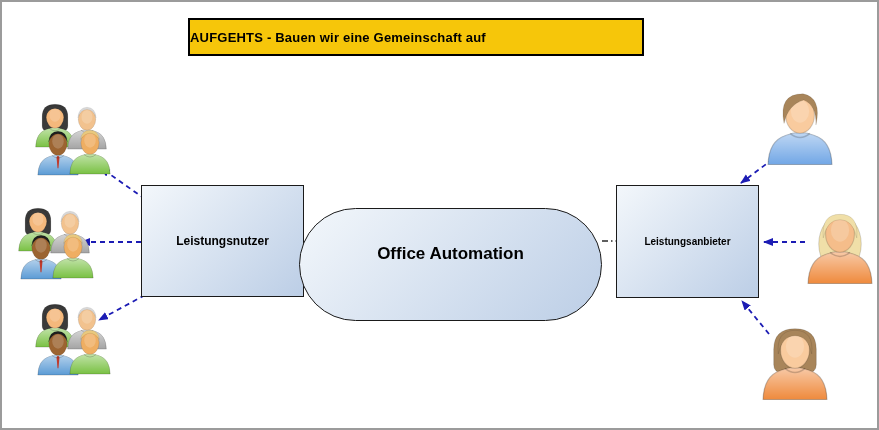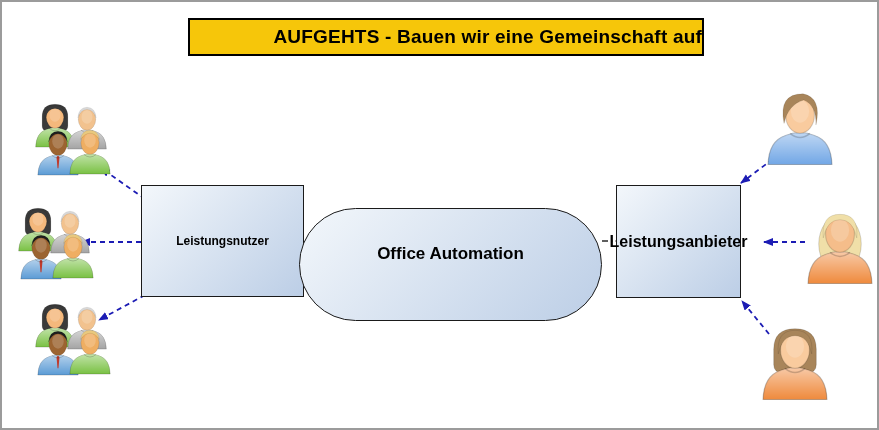--- a/index.html
+++ b/index.html
@@ -2,34 +2,34 @@
 <html style="--banner-bg: #f6c60a; --node-fill-light: #f3f7fb; --node-fill-dark: #bccee6; --node-border: #1a1a1a; --arrow: #1c1cb4; --connector: #2a2a2a;"><head>
 <meta charset="utf-8">
 <style>
   html,body{margin:0;padding:0;background:#fff;}
   .canvas{
     position:relative;width:879px;height:430px;background:#ffffff;
     border:2px solid #9b9b9b;box-sizing:border-box;overflow:hidden;
     font-family:"Liberation Sans",sans-serif;
   }
   .banner{
-    position:absolute;left:186px;top:16px;width:516px;height:38px;
+    position:absolute;left:186px;top:16px;width:456px;height:38px;
     background:var(--banner-bg,#f6c60a);border:2px solid #000;box-sizing:border-box;
-    display:flex;align-items:center;justify-content:flex-end;
-    font-weight:bold;font-size:19px;color:#000;letter-spacing:.2px;
+    display:flex;align-items:center;justify-content:flex-start;
+    font-weight:bold;font-size:13px;color:#000;letter-spacing:.2px;
   }
   .node{
     position:absolute;box-sizing:border-box;
     background:linear-gradient(135deg,var(--node-fill-light,#f3f7fb) 0%,var(--node-fill-dark,#bccee6) 100%);
     border:1.6px solid #1a1a1a;
     display:flex;align-items:center;justify-content:center;
     font-weight:bold;color:#000;text-align:center;
   }
   #left-node{left:139px;top:183px;width:163px;height:112px;font-size:12px;}
-  #right-node{left:614px;top:183px;width:125px;height:113px;font-size:16px;}
+  #right-node{left:614px;top:183px;width:143px;height:113px;font-size:10px;}
   #center-node{left:297px;top:182px;width:303px;height:113px;border-radius:57px;
     flex-direction:column;font-size:17px;line-height:1.3;margin-top:24px;}
   .spacer{height:21px;}
   .overlay{position:absolute;left:0;top:0;pointer-events:none;}
   .figure{position:absolute;}
   .figure svg{display:block;width:100%;height:100%;overflow:visible;}
   .group{position:absolute;}
   .mini{position:absolute;}
 </style>
 </head>

